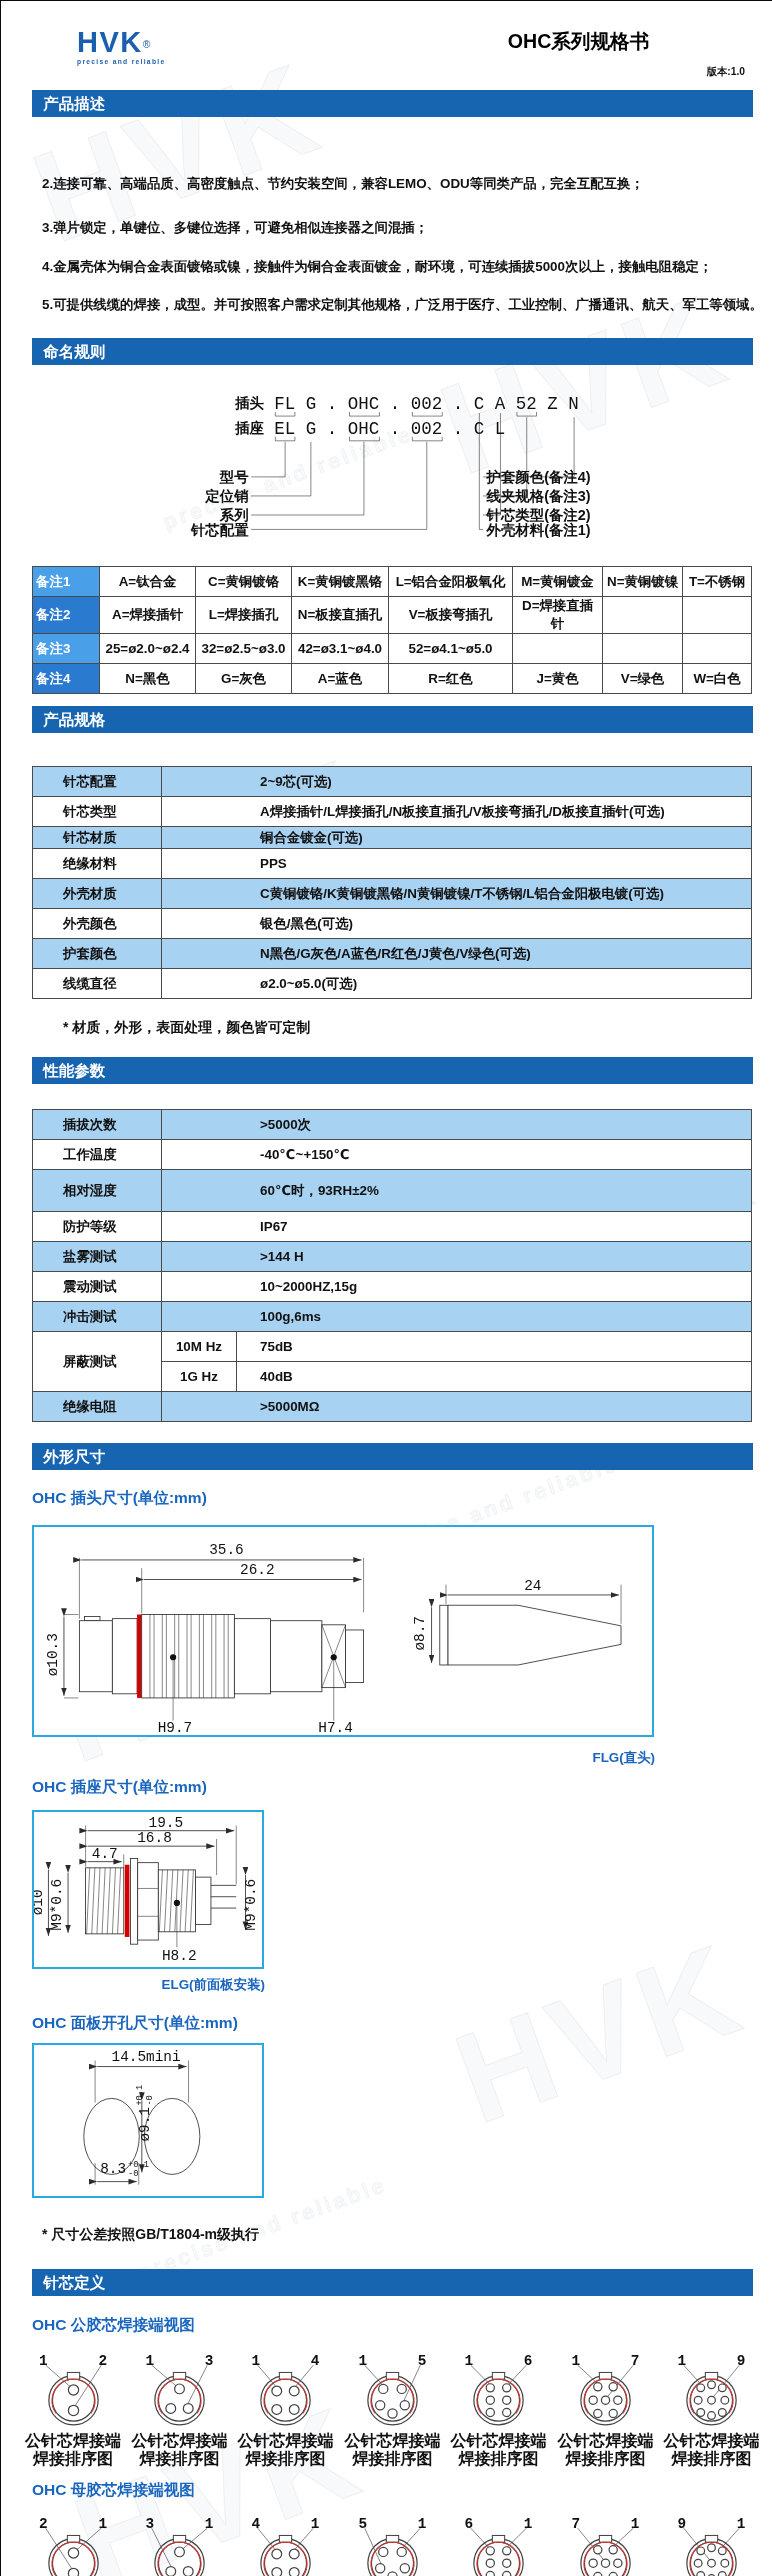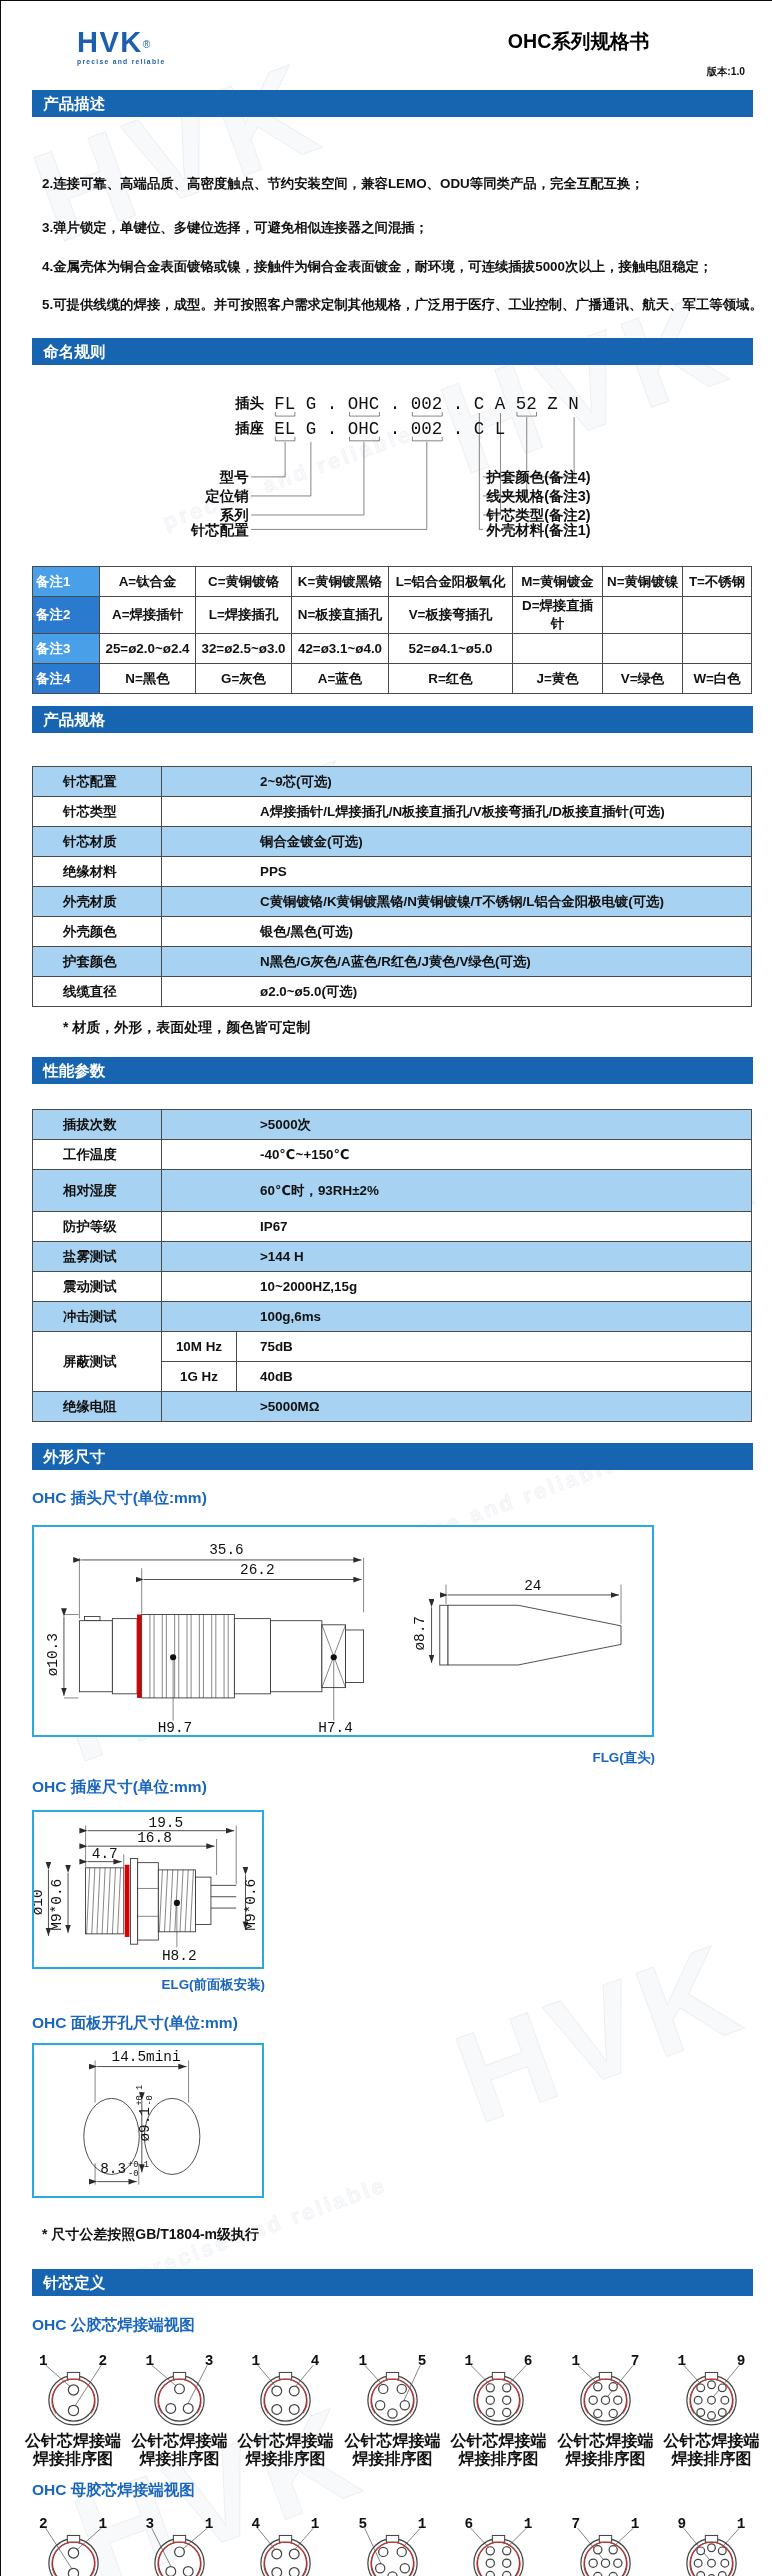--- a/index.html
+++ b/index.html
@@ -195,21 +195,21 @@
       </colgroup>
     <tbody>
         <tr style="height:30px" class="shade">
           <td class="lbl">针芯配置</td>
           <td class="val">2~9芯(可选)</td>
         </tr>
     <tr style="height:30px">
           <td class="lbl">针芯类型</td>
           <td class="val">A焊接插针/L焊接插孔/N板接直插孔/V板接弯插孔/D板接直插针(可选)</td>
         </tr>
-    <tr style="height:30px" class="shade">
+    <tr style="height:22px" class="shade">
           <td class="lbl">针芯材质</td>
           <td class="val">铜合金镀金(可选)</td>
         </tr>
     <tr style="height:30px">
           <td class="lbl">绝缘材料</td>
           <td class="val">PPS</td>
         </tr>
     <tr style="height:30px" class="shade">
           <td class="lbl">外壳材质</td>
           <td class="val">C黄铜镀铬/K黄铜镀黑铬/N黄铜镀镍/T不锈钢/L铝合金阳极电镀(可选)</td>

